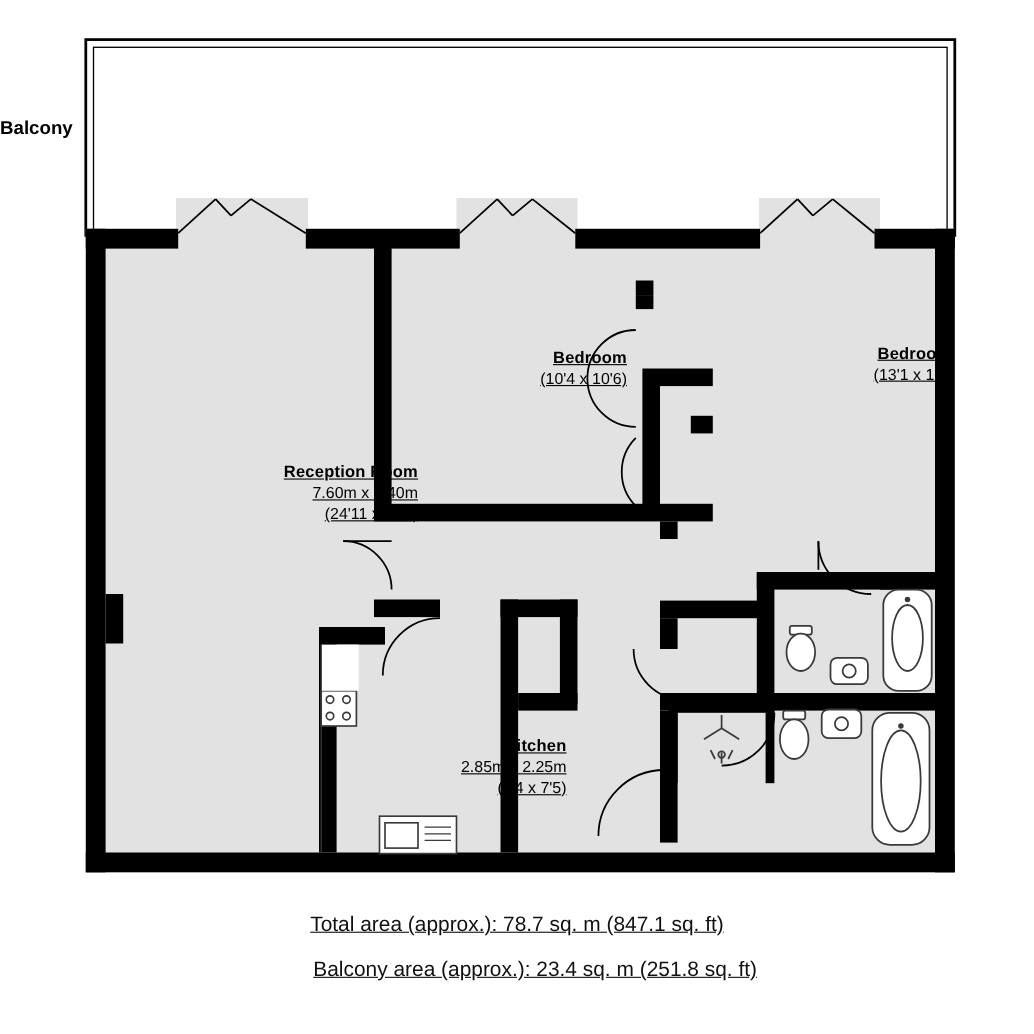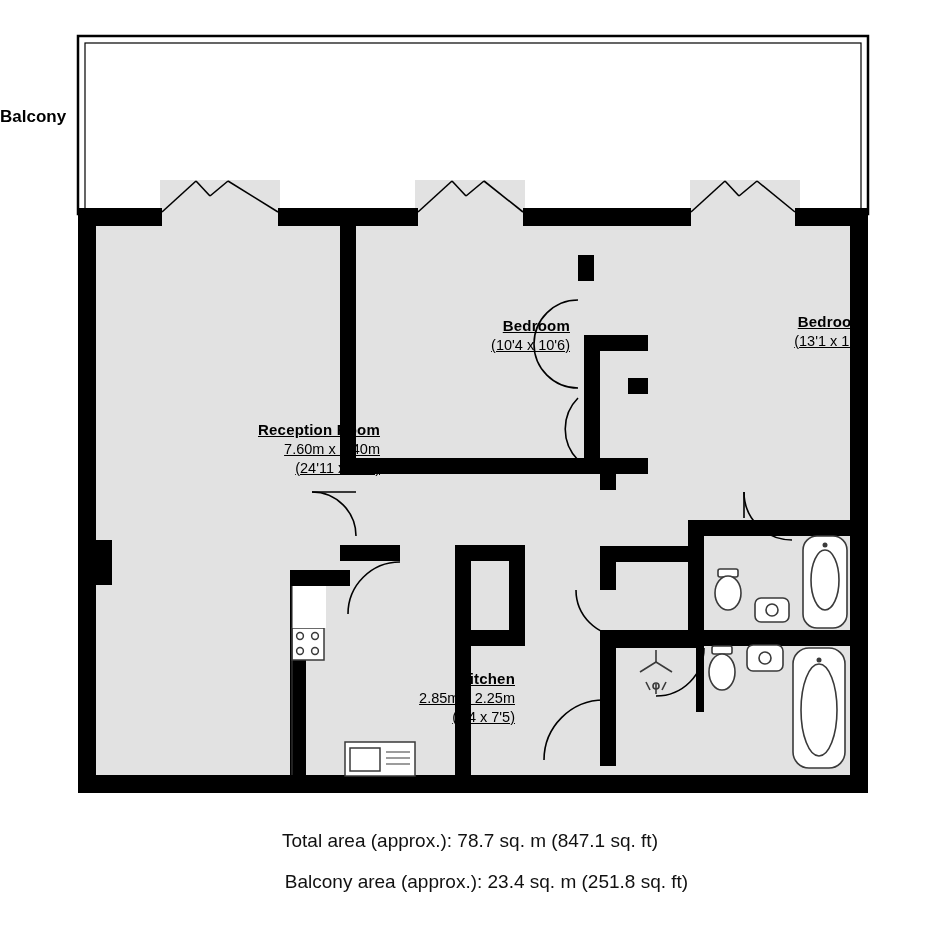--- a/index.html
+++ b/index.html
@@ -45,20 +45,21 @@
     font-weight: bold;
     font-size: 17px;
   }
   .area-line {
     position: absolute;
     left: 0;
     right: 0;
     text-align: center;
     font-size: 19px;
     color: #111;
+    text-decoration: underline;
   }
   #area-total { top: 830px; }
   #area-balcony { top: 871px; padding-left: 33px; }
 </style>
 </head>
 <body>
 
 <svg id="floorplan" viewBox="0 0 940 940">
 
   <g>

